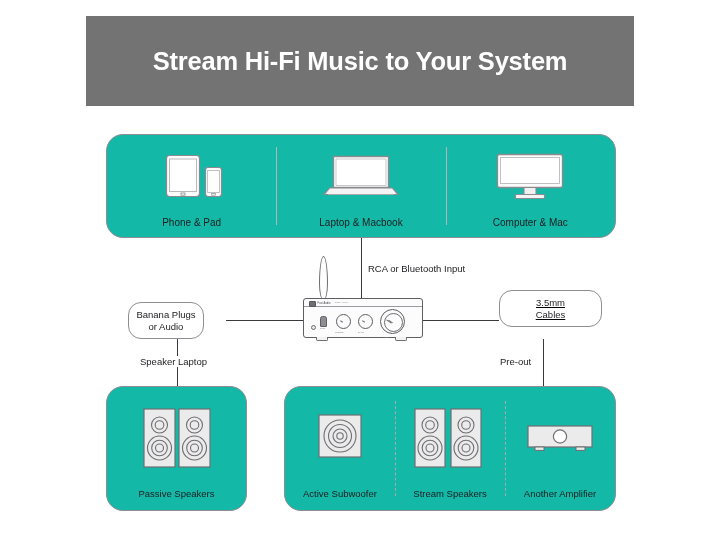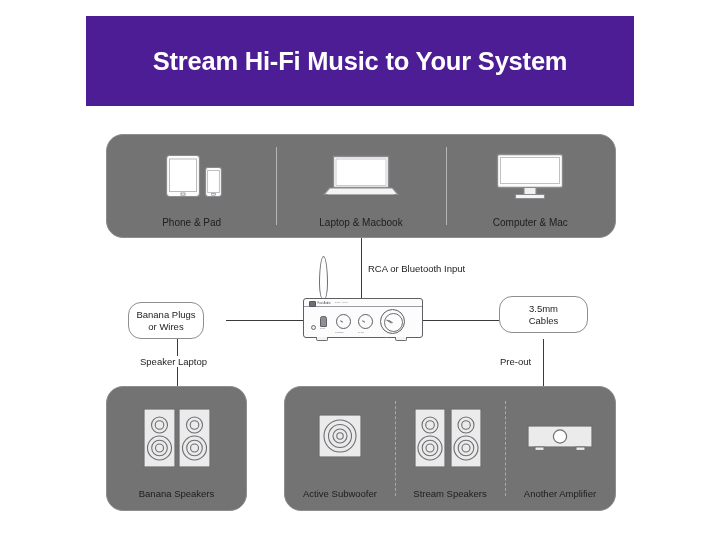--- a/index.html
+++ b/index.html
@@ -13,37 +13,37 @@
     overflow: hidden;
     position: relative;
   }
   #stage { position: relative; width: 720px; height: 540px; }
 
   
   .banner {
     position: absolute;
     left: 86px; top: 16px;
     width: 548px; height: 90px;
-    background: #4c1d95;
+    background: #737373;
     display: flex; align-items: center; justify-content: center;
   }
   .banner-title {
     color: #ffffff;
     font-size: 25.5px;
     font-weight: bold;
     letter-spacing: -0.2px;
     white-space: nowrap;
   }
 
   
   .panel {
     position: absolute;
     border: 1px solid #8d8d92;
     border-radius: 17px;
-    background: #737373;
+    background: #14b8a6;
     box-sizing: border-box;
   }
 
   
   .srcrow { left: 106px; top: 134px; width: 510px; height: 104px; }
   .srcrow .cells { display: flex; height: 100%; }
   .srccell {
     flex: 1 1 0;
     position: relative;
     display: flex; flex-direction: column;
@@ -77,21 +77,21 @@
     border-radius: 13px;
     background: #ffffff;
     box-sizing: border-box;
     display: flex; align-items: center; justify-content: center;
     text-align: center;
   }
   .pill .ptxt {
     font-size: 9.5px; line-height: 12px; color: #1d1d20;
   }
   .pill-left  { left: 128px; top: 302px; width: 76px; height: 37px; }
-  .pill-right { left: 499px; top: 296px; width: 89px; height: 37px; }
+  .pill-right { left: 499px; top: 290px; width: 103px; height: 37px; text-decoration: underline; }
 
   
   .ln { position: absolute; background: #3a3a3e; }
   .lnv { width: 1px; }
   .lnh { height: 1px; }
 
   .edge-label {
     position: absolute;
     font-size: 9.5px;
     color: #1d1d20;
@@ -291,21 +291,21 @@
 
   <div class="ln lnv" style="left:177px; top:339px; height:47px;"></div>
   <div class="edge-label" style="left:138px; top:356px;">Speaker Laptop</div>
 
   <div class="ln lnv" style="left:543px; top:339px; height:47px;"></div>
   <div class="edge-label" style="left:498px; top:356px;">Pre-out</div>
 
   <div class="pill pill-left">
     <div class="ptxt">
       <span>Banana Plugs</span><br>
-      <span>or Wires</span>
+      <span>or Audio</span>
     </div>
   </div>
 
   <div class="pill pill-right">
     <div class="ptxt">
       <span>3.5mm</span><br>
       <span>Cables</span>
     </div>
   </div>
 
@@ -350,21 +350,21 @@
             <circle cx="28.5" cy="43" r="7.8" fill="none" stroke="#6e6e73" stroke-width="1.1"></circle>
             <circle cx="28.5" cy="43" r="4" fill="none" stroke="#6e6e73" stroke-width="1.1"></circle>
             <rect x="48" y="4" width="31" height="58" fill="#ebebeb" stroke="#6e6e73" stroke-width="1.2"></rect>
             <circle cx="63.5" cy="20" r="8" fill="none" stroke="#6e6e73" stroke-width="1.1"></circle>
             <circle cx="63.5" cy="20" r="4.3" fill="none" stroke="#6e6e73" stroke-width="1.1"></circle>
             <circle cx="63.5" cy="43" r="12" fill="none" stroke="#6e6e73" stroke-width="1.1"></circle>
             <circle cx="63.5" cy="43" r="7.8" fill="none" stroke="#6e6e73" stroke-width="1.1"></circle>
             <circle cx="63.5" cy="43" r="4" fill="none" stroke="#6e6e73" stroke-width="1.1"></circle>
           </svg>
         </div>
-        <div class="cap">Banana Speakers</div>
+        <div class="cap">Passive Speakers</div>
       </div>
     </div>
   </div>
 
   <div class="panel out-right">
     <div class="outcells">
 
       <div class="outcell">
         <div class="icon">
           <svg width="60" height="58" viewBox="0 0 60 58">

